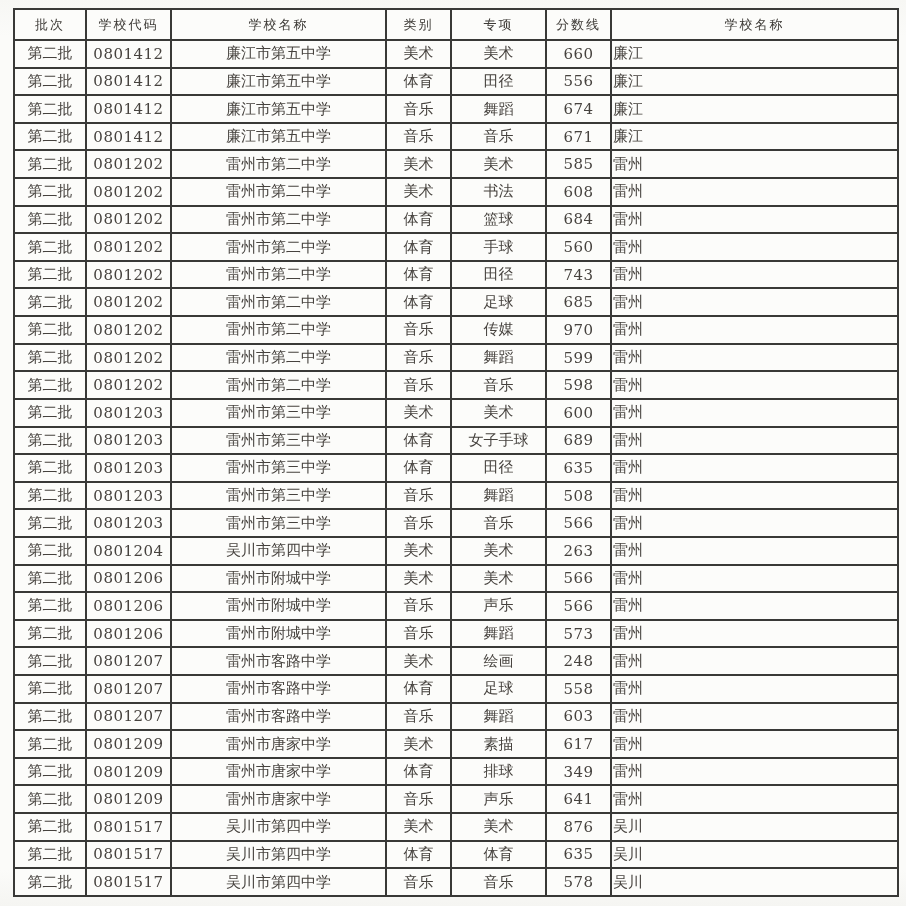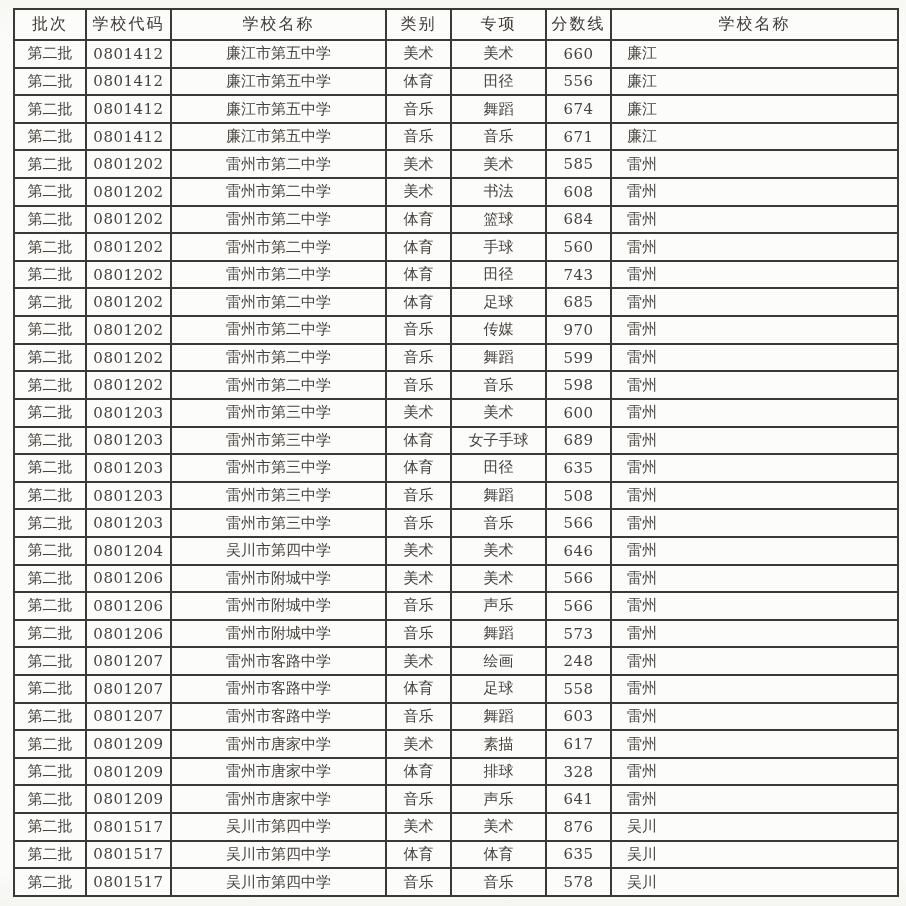--- a/index.html
+++ b/index.html
@@ -33,27 +33,27 @@
     font-size: 15px;
     text-align: center;
     vertical-align: middle;
     white-space: nowrap;
     overflow: hidden;
     padding: 1px 2px;
   }
   table.score-table thead th {
     height: 31px;
     font-weight: normal;
-    font-size: 16px;
+    font-size: 13px;
     letter-spacing: 2px;
     color: #3d3a36;
   }
   table.score-table td.col-6 {
     text-align: left;
-    padding-left: 15px;
+    padding-left: 1px;
   }
   table.score-table td.col-1,
   table.score-table td.col-5 {
     font-family: "DejaVu Serif", "Liberation Serif", serif;
     letter-spacing: 0.5px;
   }
 </style>
 </head>
 <body>
 
@@ -241,21 +241,21 @@
           <td class="col-4">音乐</td>
           <td class="col-5">566</td>
           <td class="col-6">雷州</td>
         </tr>
         <tr>
           <td class="col-0">第二批</td>
           <td class="col-1">0801204</td>
           <td class="col-2">吴川市第四中学</td>
           <td class="col-3">美术</td>
           <td class="col-4">美术</td>
-          <td class="col-5">646</td>
+          <td class="col-5">263</td>
           <td class="col-6">雷州</td>
         </tr>
         <tr>
           <td class="col-0">第二批</td>
           <td class="col-1">0801206</td>
           <td class="col-2">雷州市附城中学</td>
           <td class="col-3">美术</td>
           <td class="col-4">美术</td>
           <td class="col-5">566</td>
           <td class="col-6">雷州</td>
@@ -313,21 +313,21 @@
           <td class="col-4">素描</td>
           <td class="col-5">617</td>
           <td class="col-6">雷州</td>
         </tr>
         <tr>
           <td class="col-0">第二批</td>
           <td class="col-1">0801209</td>
           <td class="col-2">雷州市唐家中学</td>
           <td class="col-3">体育</td>
           <td class="col-4">排球</td>
-          <td class="col-5">328</td>
+          <td class="col-5">349</td>
           <td class="col-6">雷州</td>
         </tr>
         <tr>
           <td class="col-0">第二批</td>
           <td class="col-1">0801209</td>
           <td class="col-2">雷州市唐家中学</td>
           <td class="col-3">音乐</td>
           <td class="col-4">声乐</td>
           <td class="col-5">641</td>
           <td class="col-6">雷州</td>

